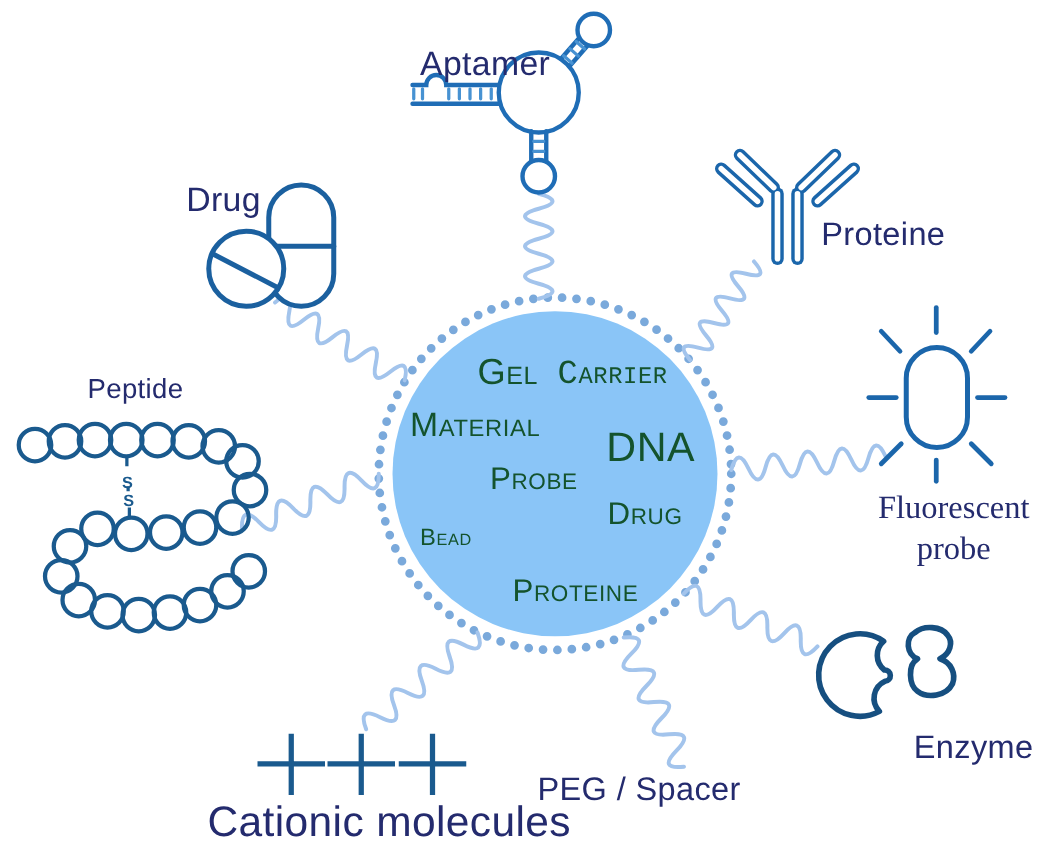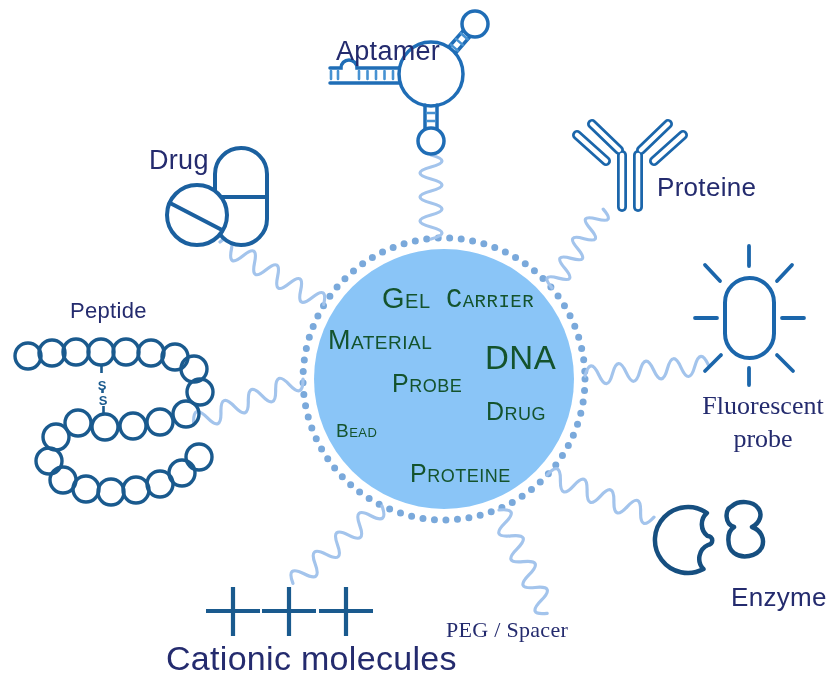--- a/index.html
+++ b/index.html
@@ -135,21 +135,21 @@
 
 <div class="label" style="left:336px;top:14px;font-size:27px;margin-top:23px;">Aptamer</div>
 <div class="label" style="left:149px;top:146px;font-size:27px;">Drug</div>
 <div class="label" style="left:70px;top:299px;font-size:22px;">Peptide</div>
 <div class="label" style="left:657px;top:174px;font-size:26px;">Proteine</div>
 <div class="fluor-block">
   <div>Fluorescent</div>
   <div>probe</div>
 </div>
 <div class="label" style="left:683px;top:584px;font-size:26px;margin-left:48px;">Enzyme</div>
-<div class="label" style="left:446px;top:618px;font-size:22px;font-family:Liberation Serif, serif;">PEG / Spacer</div>
+<div class="label" style="left:430px;top:618px;font-size:26px;">PEG / Spacer</div>
 <div class="label" style="left:166px;top:641px;font-size:34px;">Cationic molecules</div>
 
 <div class="cword" style="left:382px;top:284px;font-size:29px;">Gel</div>
 <div class="cword" style="left:446px;top:287px;font-size:27px;font-family:Liberation Mono, monospace;">Carrier</div>
 <div class="cword" style="left:328px;top:327px;font-size:27px;">Material</div>
 <div class="cword" style="left:485px;top:341px;font-size:33px;">DNA</div>
 <div class="cword" style="left:392px;top:371px;font-size:25px;">Probe</div>
 <div class="cword" style="left:486px;top:399px;font-size:25px;">Drug</div>
 <div class="cword" style="left:336px;top:421px;font-size:19px;">Bead</div>
 <div class="cword" style="left:410px;top:461px;font-size:25px;">Proteine</div>

